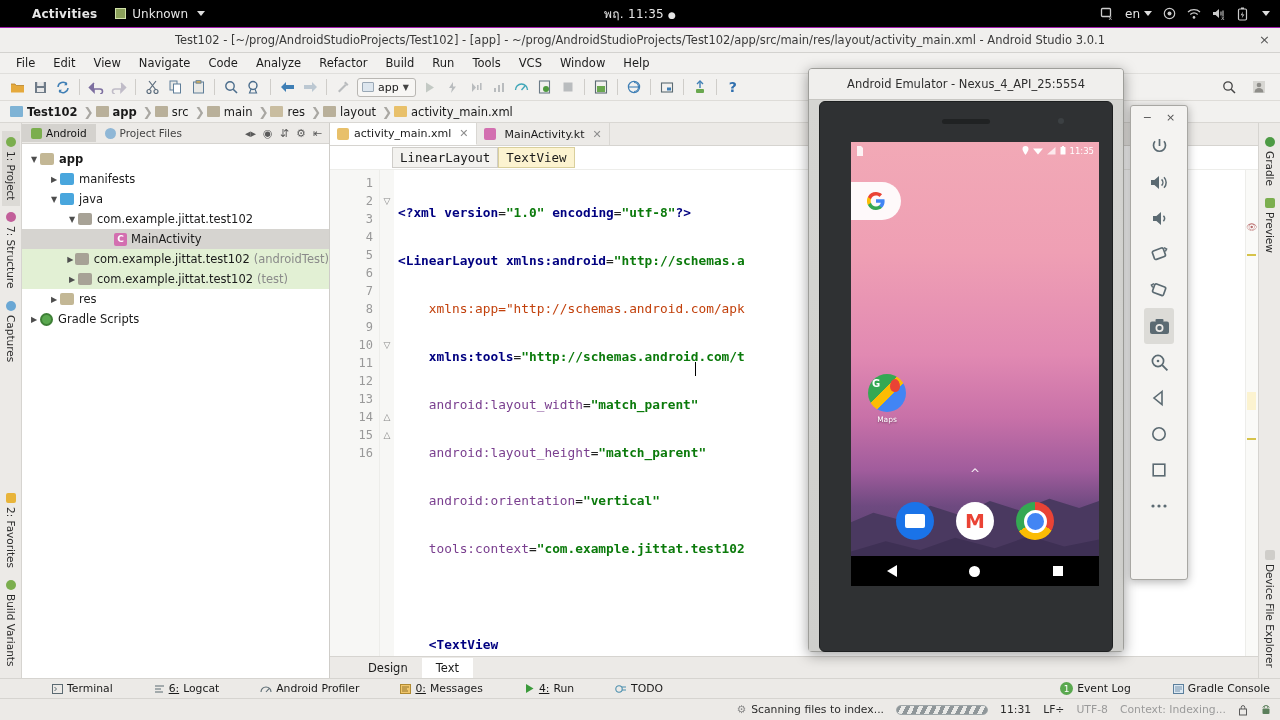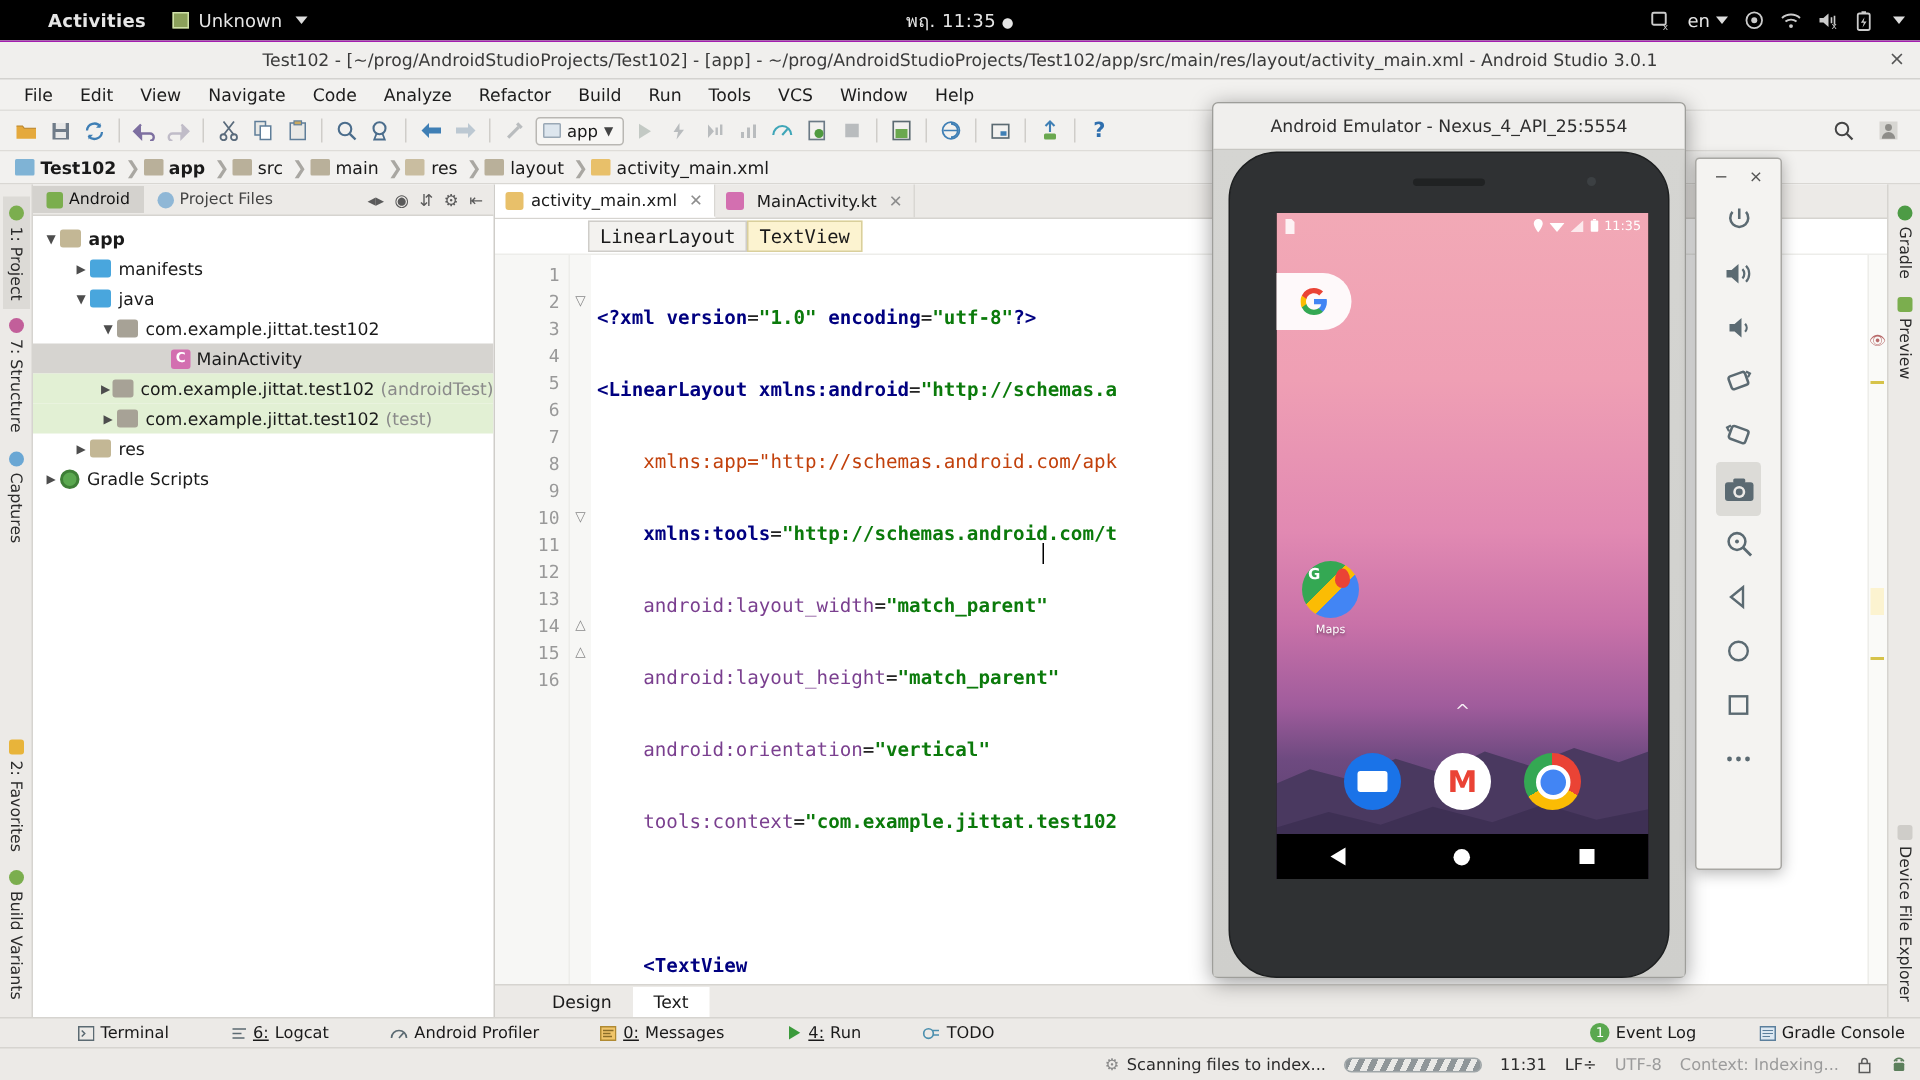--- a/index.html
+++ b/index.html
@@ -232,21 +232,21 @@
     display:flex; align-items:center; justify-content:center;
     font-size:11.5px; color:#2e2e2e; border-radius:3px 3px 0 0;
   }
   .emubody {
     position:absolute; top:31px; left:0; right:0; bottom:0;
     background:linear-gradient(#d5d5d2,#cfcfcc);
     display:flex; align-items:flex-start; justify-content:center;
   }
   .device {
     margin-top:1px; width:294px; height:551px; background:#2f3133;
-    border-radius:32px; border:1px solid #1d1f20;
+    border-radius:6px; border:1px solid #1d1f20;
     display:flex; align-items:center; justify-content:center; position:relative;
   }
   .dev-speaker {
     position:absolute; top:17px; left:50%; transform:translateX(-50%);
     width:48px; height:5px; border-radius:3px; background:#202223;
   }
   .dev-cam { position:absolute; top:16px; right:48px; width:6px; height:6px; border-radius:50%; background:#3c4043; }
   .screen {
     position:absolute; top:40px; left:31px; width:248px; height:444px;
     overflow:hidden; background:#111;

